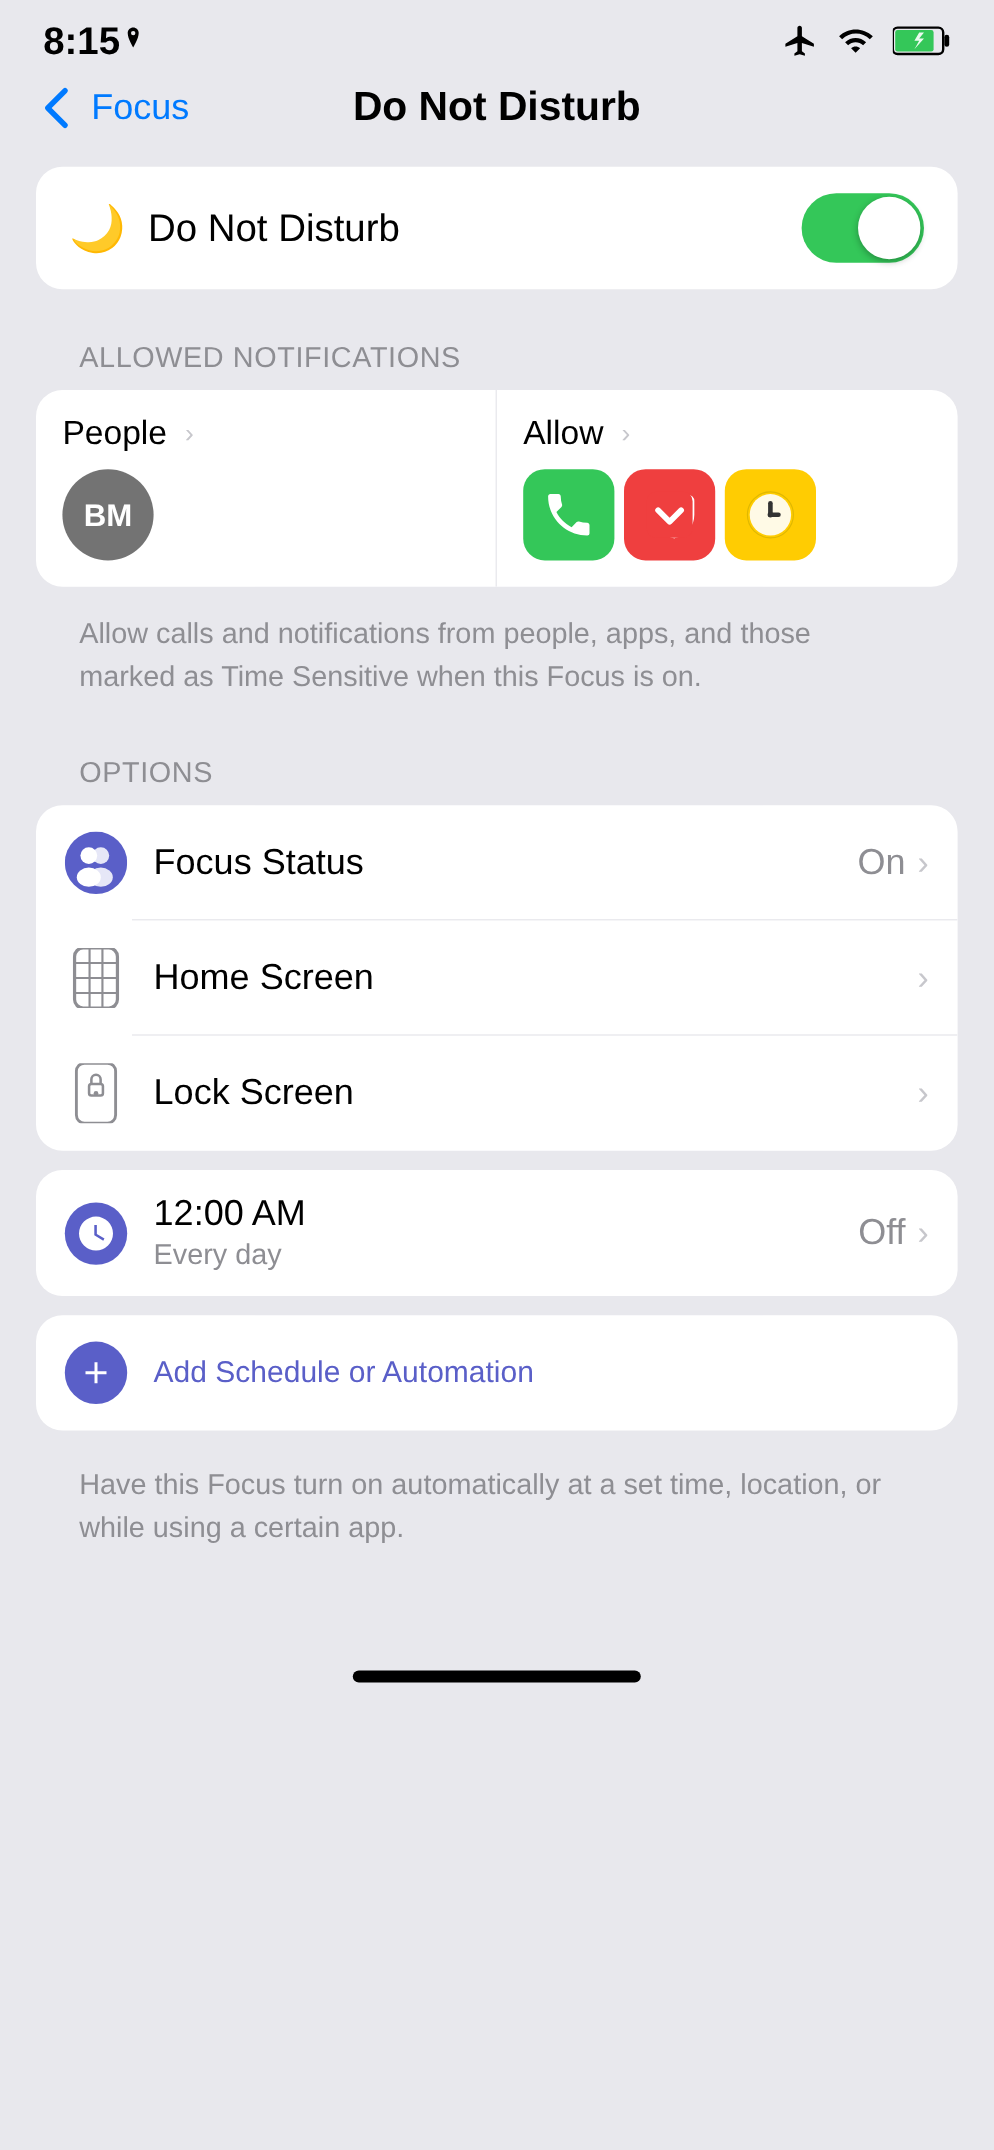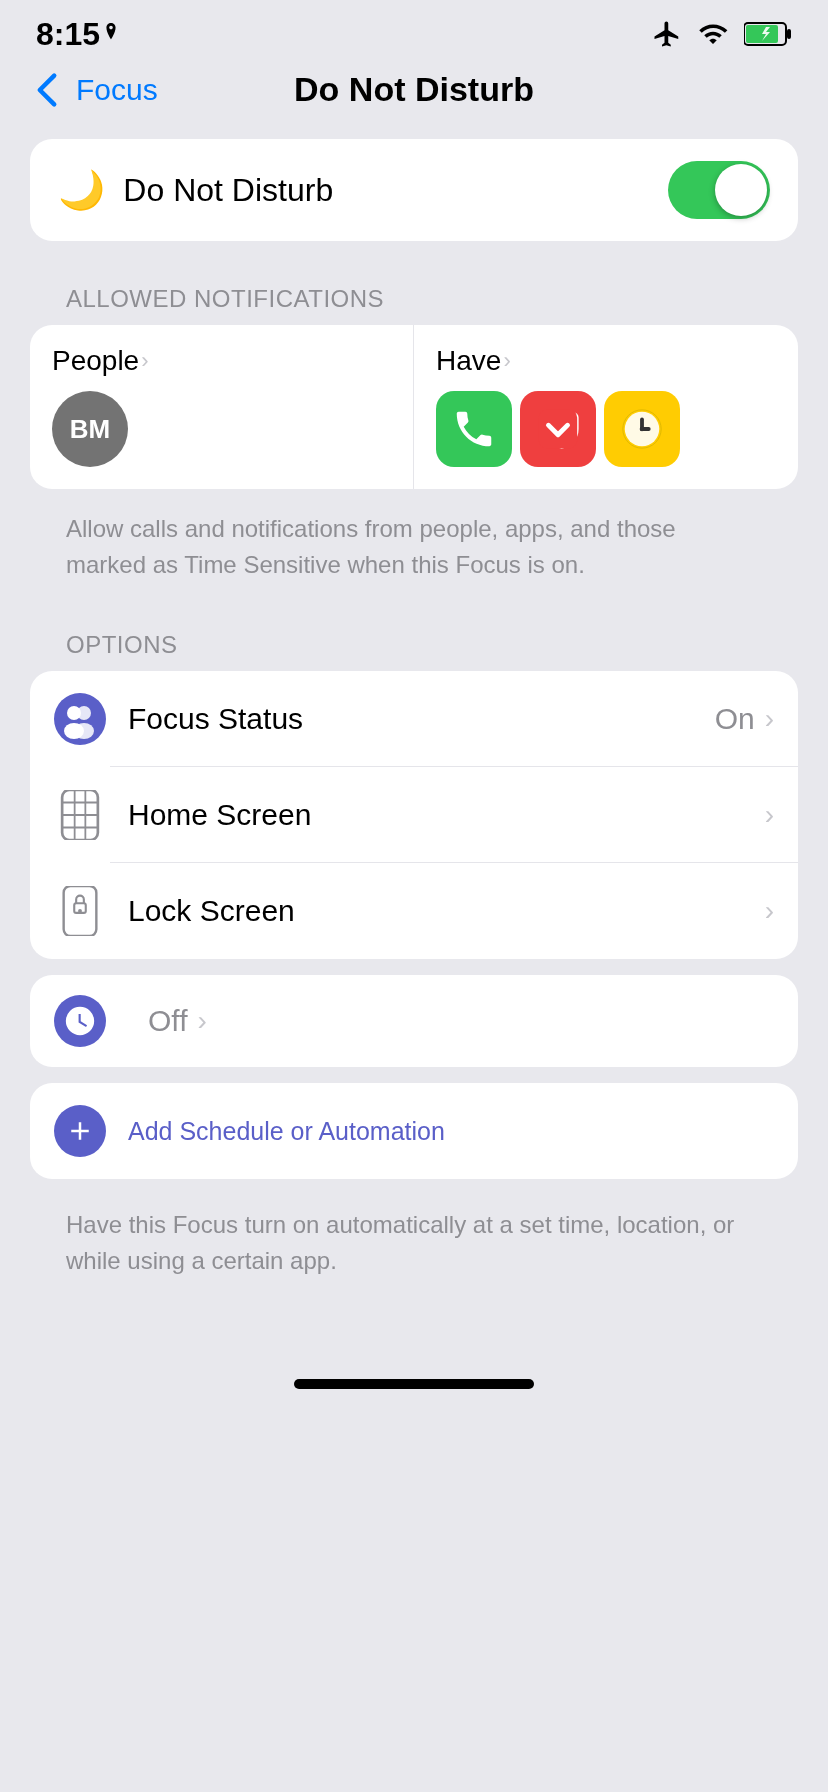--- a/index.html
+++ b/index.html
@@ -146,21 +146,21 @@
     }
     .allowed-cell:first-child {
       border-right: 1px solid #e5e5ea;
     }
     .allowed-cell-title {
       font-size: 28px;
       font-weight: 500;
       color: #000;
       display: flex;
       align-items: center;
-      gap: 2px;
+      gap: 15px;
       margin-bottom: 14px;
     }
     .chevron-small {
       color: #c7c7cc;
       font-size: 22px;
     }
 
     
     .avatar {
       width: 76px;
@@ -396,21 +396,21 @@
         <span>People</span>
         <span class="chevron-small">›</span>
       </div>
       <div class="avatar">
         <span>BM</span>
       </div>
     </div>
 
     <div class="allowed-cell">
       <div class="allowed-cell-title">
-        <span>Have</span>
+        <span>Allow</span>
         <span class="chevron-small">›</span>
       </div>
       <div class="app-icons-row">
 
         <div class="app-icon app-icon-phone">
           <svg width="46" height="46" viewBox="0 0 24 24" fill="#fff">
             <path d="M6.62 10.79c1.44 2.83 3.76 5.14 6.59 6.59l2.2-2.2c.27-.27.67-.36 1.02-.24 1.12.37 2.33.57 3.57.57.55 0 1 .45 1 1V20c0 .55-.45 1-1 1-9.39 0-17-7.61-17-17 0-.55.45-1 1-1h3.5c.55 0 1 .45 1 1 0 1.25.2 2.45.57 3.57.11.35.03.74-.25 1.02l-2.2 2.2z"></path>
           </svg>
         </div>
 
@@ -491,20 +491,24 @@
   </div>
 
 
   <div class="card">
     <div class="schedule-row">
       <div class="schedule-icon">
         <svg width="34" height="34" viewBox="0 0 24 24" fill="#fff">
           <path d="M12 2a10 10 0 100 20A10 10 0 0012 2zm.5 5v5.25l4.5 2.67-.75 1.23L11 13V7h1.5z"></path>
         </svg>
       </div>
+      <div class="schedule-info">
+        <div class="schedule-time">12:00 AM</div>
+        <div class="schedule-recur">Every day</div>
+      </div>
       <span class="schedule-status">Off</span>
       <span class="chevron-right">›</span>
     </div>
   </div>
 
   <div class="card">
     <div class="add-schedule-row">
       <div class="add-icon">
         <svg width="30" height="30" viewBox="0 0 24 24" fill="#fff">
           <path d="M19 13H13v6h-2v-6H5v-2h6V5h2v6h6v2z"></path>

